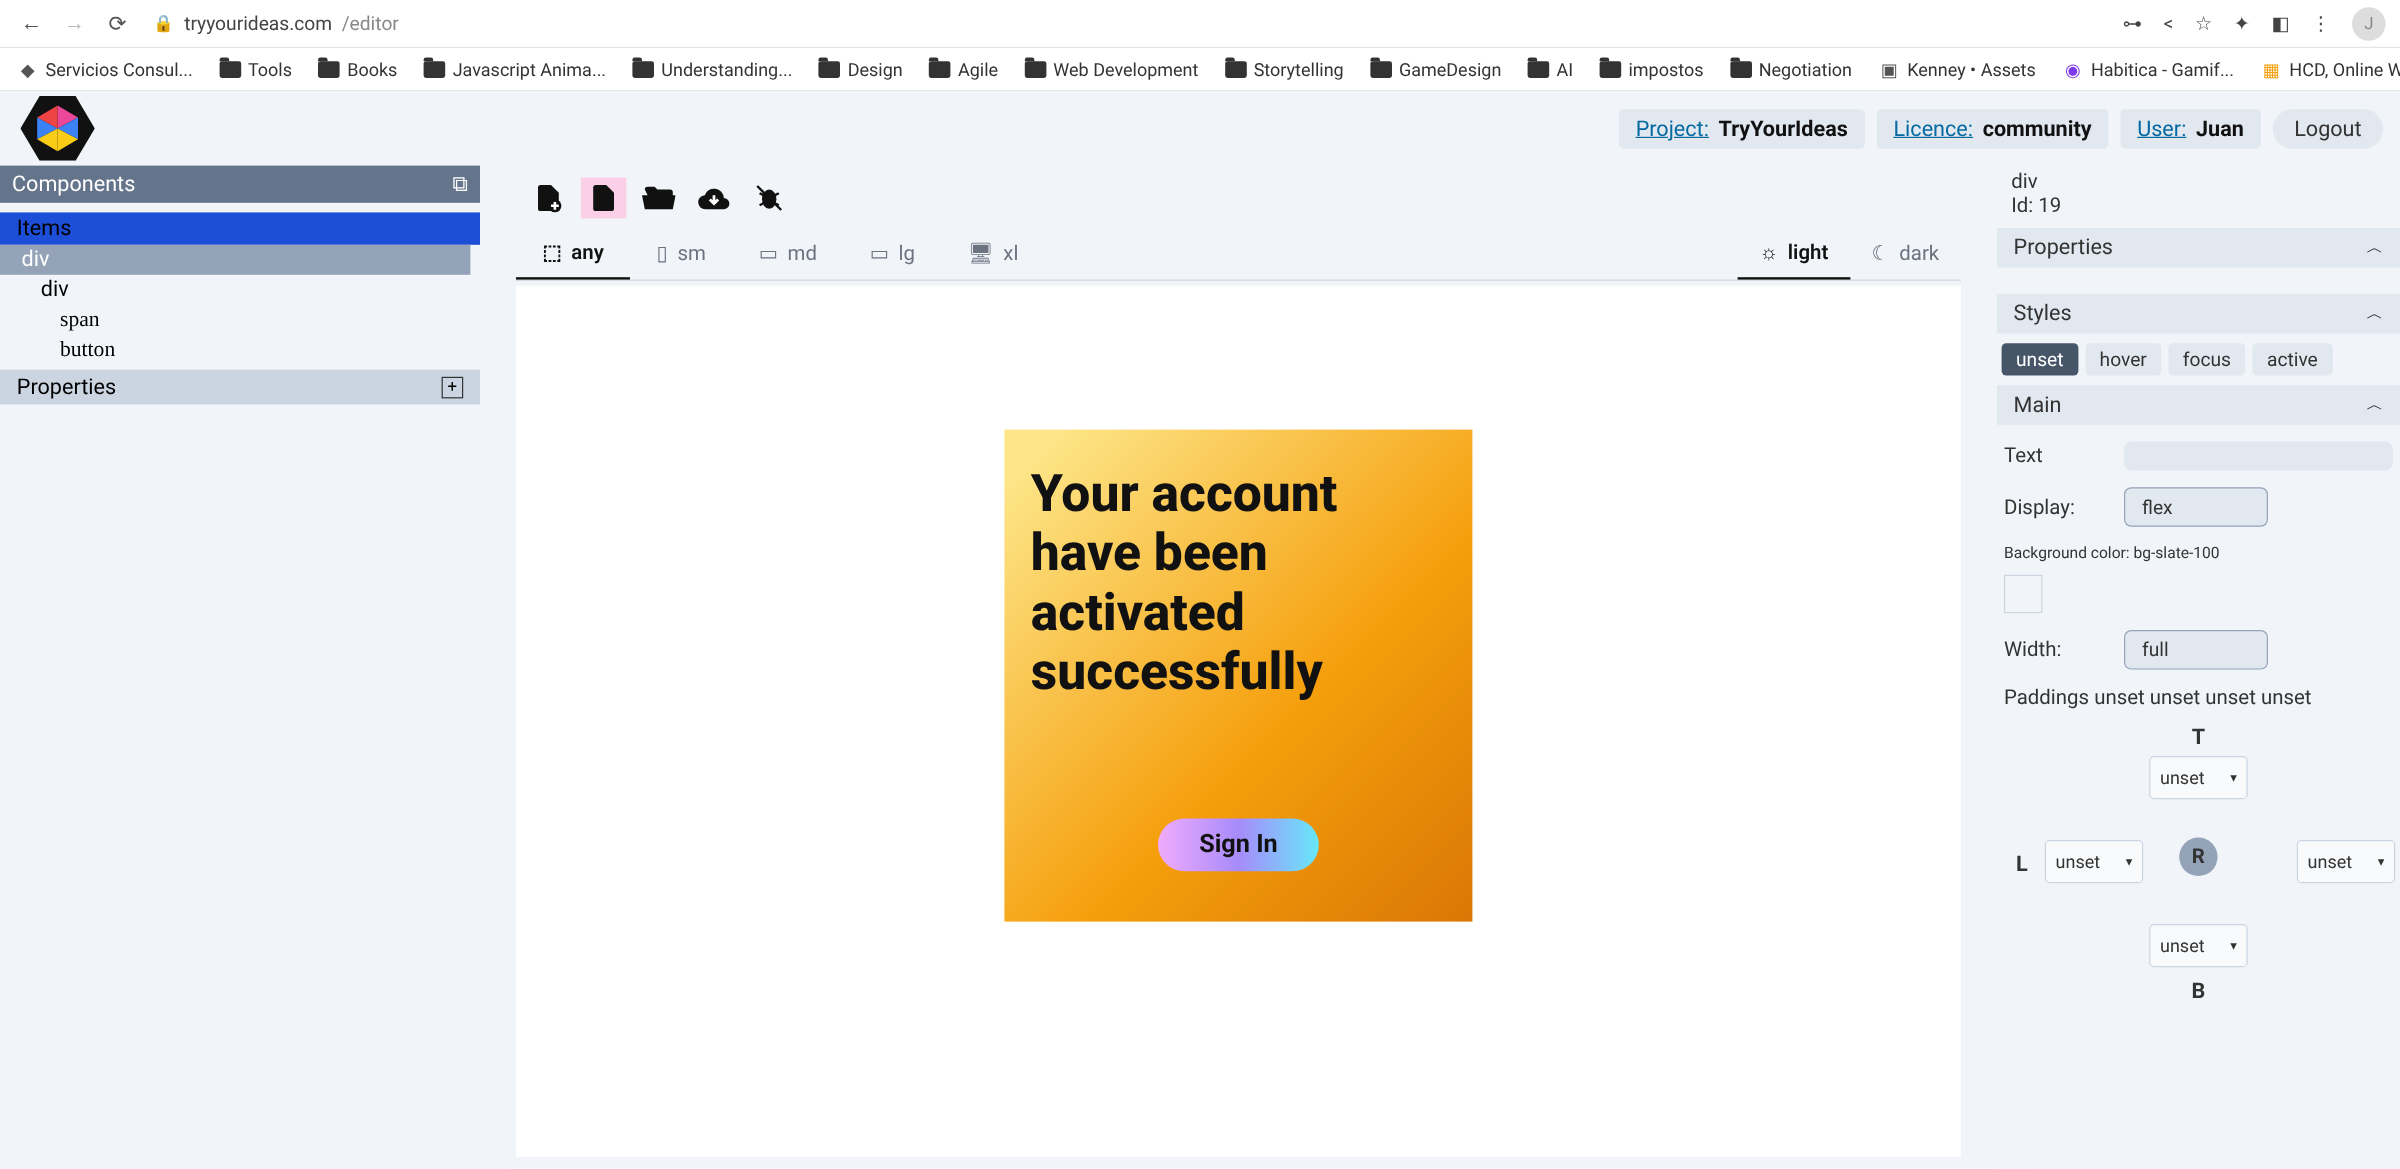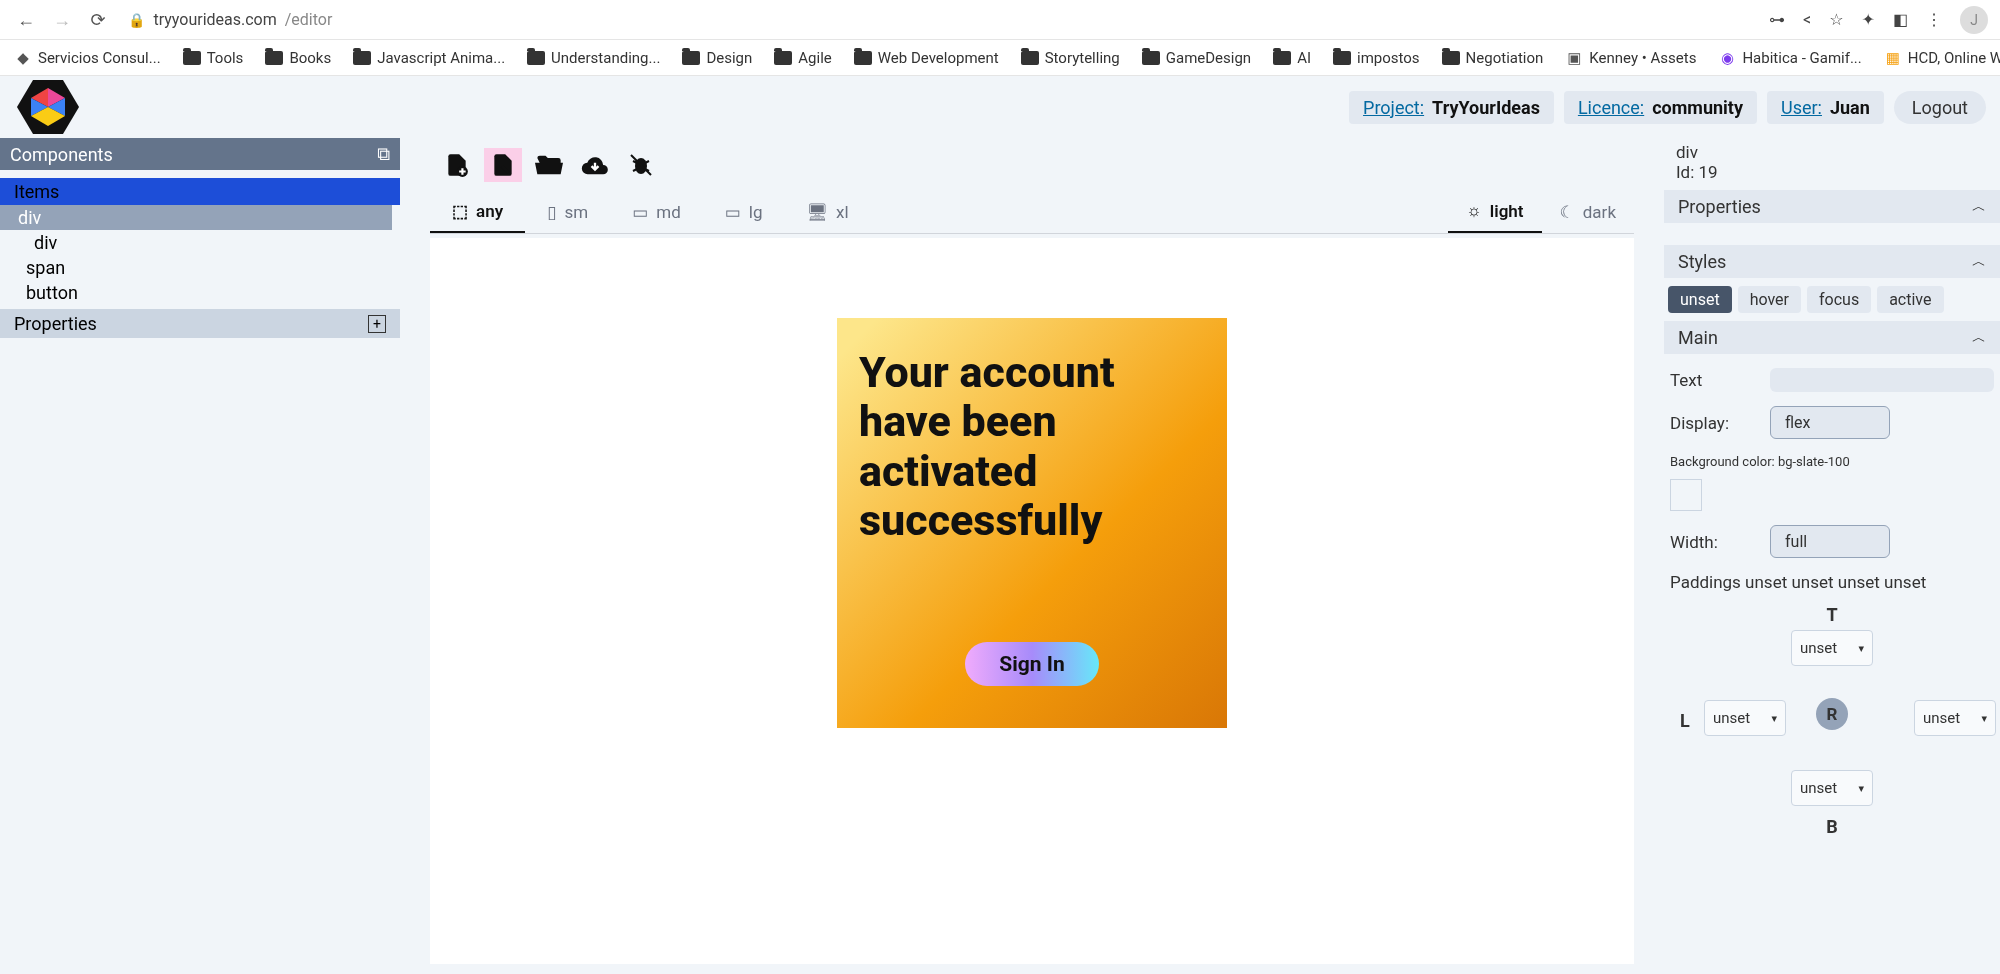--- a/index.html
+++ b/index.html
@@ -35,36 +35,36 @@
 
 .left-panel { width: 400px; display: flex; flex-direction: column; }
 .components-header { background: #64748b; color: #fff; padding: 5px 10px; display: flex; align-items: center; justify-content: space-between; font-size: 18px; }
 .components-list { background: #64748b; color: #fff; }
 .comp-item { padding: 2px 10px; font-size: 18px; cursor: pointer; }
 .items-header { background: #1d4ed8; padding: 3px 14px; font-size: 18px; margin-top: 8px; }
 .items-tree { margin-right: 8px; }
 .tree-item { padding: 2px 18px; font-size: 18px; cursor: pointer; }
 .tree-item.selected { background: #94a3b8; color: #fff; padding-left: 18px; }
 .tree-item.lvl1 { padding-left: 34px; }
-.tree-item.lvl2 { padding-left: 26px; }
+.tree-item.lvl2 { padding-left: 50px; font-family: Liberation Serif, serif; }
 .properties-header { background: #cbd5e1; padding: 4px 14px; font-size: 18px; margin-top: 4px; display: flex; align-items: center; justify-content: space-between; }
 .plus-box { width: 18px; height: 18px; border: 1.5px solid #333; display: flex; align-items: center; justify-content: center; font-size: 14px; }
 
 
 .canvas-area { flex: 1; padding: 10px 30px; display: flex; flex-direction: column; }
 .toolbar { display: flex; gap: 8px; padding: 0 8px; margin-bottom: 8px; }
 .tool-btn { width: 38px; height: 34px; display: flex; align-items: center; justify-content: center; font-size: 24px; cursor: pointer; }
 .tool-btn.pink { background: #fbcfe8; }
 .breakpoints { display: flex; align-items: center; gap: 0; border-bottom: 1px solid #d1d5db; }
 .bp-tab { display: flex; align-items: center; gap: 8px; padding: 10px 22px; font-size: 17px; color: #6b7280; cursor: pointer; }
 .bp-tab.active { color: #111; border-bottom: 2px solid #111; font-weight: 600; }
 .bp-spacer { flex: 1; }
 .theme-tab { display: flex; align-items: center; gap: 8px; padding: 10px 18px; font-size: 17px; color: #6b7280; cursor: pointer; }
 .theme-tab.active { color: #111; border-bottom: 2px solid #111; font-weight: 600; }
-.canvas { flex: 1; background: #fff; margin-top: 4px; display: flex; align-items: flex-start; justify-content: center; padding-top: 80px; }
+.canvas { flex: 1; background: #fff; margin-top: 4px; display: flex; align-items: flex-start; justify-content: center; padding-top: 120px; }
 .card { width: 390px; height: 410px; background: linear-gradient(135deg, #fde68a 5%, #f59e0b 60%, #d97706 100%); padding: 30px 22px; display: flex; flex-direction: column; }
 .card-text { font-size: 43px; font-weight: 800; line-height: 1.15; color: #111; }
 .card-btn { margin-top: auto; align-self: center; background: linear-gradient(90deg, #f0abfc, #a78bfa, #67e8f9); padding: 10px 34px; border-radius: 30px; font-size: 21px; font-weight: 700; color: #111; cursor: pointer; margin-bottom: 12px; }
 
 
 .right-panel { width: 336px; background: #f1f5f9; font-size: 17px; color: #333; overflow-y: auto; }
 .rp-top { padding: 4px 12px; }
 .rp-section-hdr { background: #e2e8f0; padding: 6px 14px; display: flex; align-items: center; justify-content: space-between; font-size: 18px; margin-top: 4px; }
 .state-tabs { display: flex; gap: 6px; margin: 8px 4px; }
 .state-tab { background: #e2e8f0; padding: 4px 12px; border-radius: 4px; font-size: 16px; cursor: pointer; }

